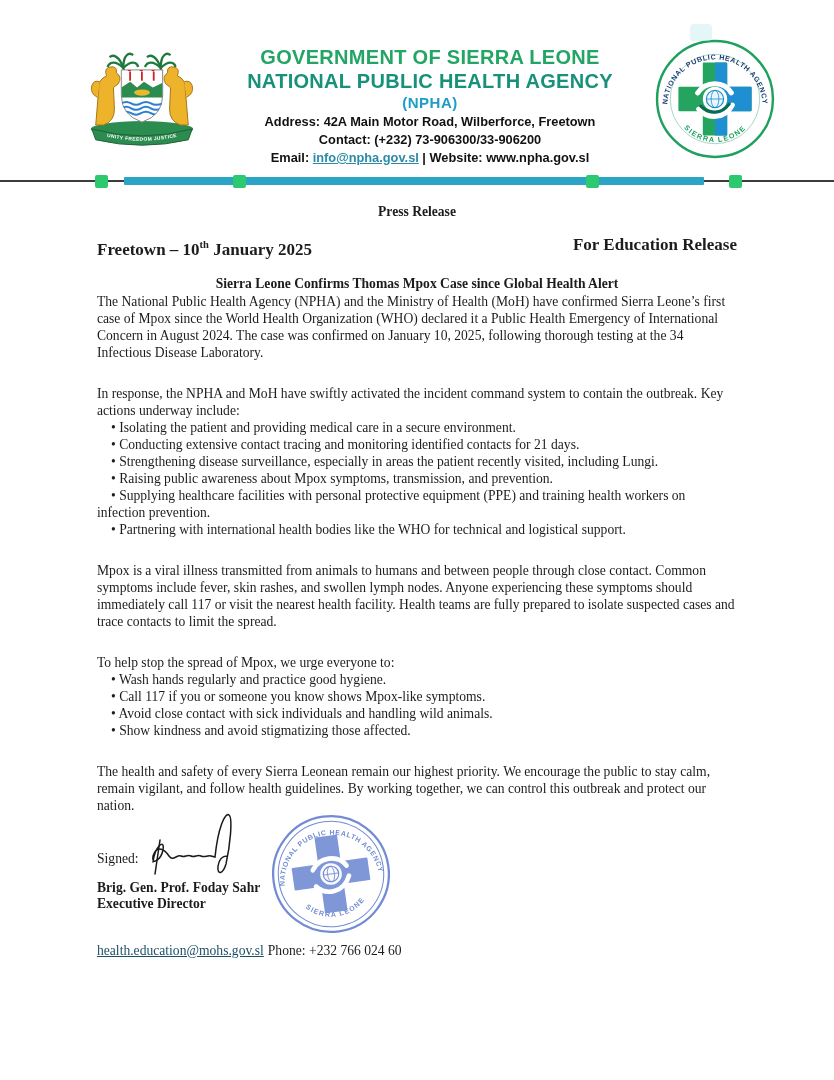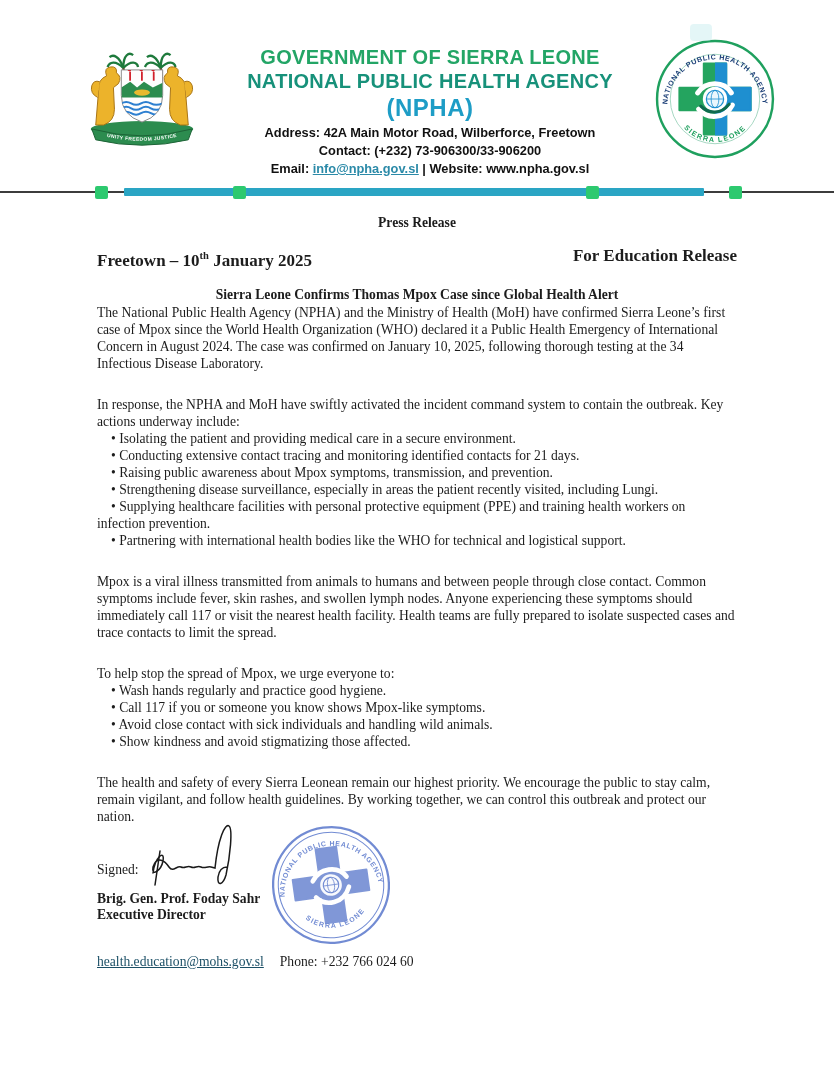--- a/index.html
+++ b/index.html
@@ -21,21 +21,21 @@
   }
   .coat { flex: 0 0 auto; }
   .org-block {
     flex: 1 1 auto;
     text-align: center;
     font-family: "Liberation Sans", sans-serif;
     padding-top: 8px;
   }
   .org-line1 { font-size: 20px; font-weight: 800; letter-spacing: .3px; color: #23a566; }
   .org-line2 { font-size: 20px; font-weight: 800; letter-spacing: .3px; color: #17917a; margin-top: 1px; }
-  .org-line3 { font-size: 24px; font-weight: 800; letter-spacing: .5px; color: #1e9dc6; margin-top: 1px; }
+  .org-line3 { font-size: 15px; font-weight: 800; letter-spacing: .5px; color: #1e9dc6; margin-top: 1px; }
   .addr-line { font-size: 12.8px; font-weight: 700; color: #111; margin-top: 3px; }
   .addr-line a { color: #2b8aa8; text-decoration: underline; font-weight: 700; }
   .right-logo { flex: 0 0 auto; position: relative; }
   .ghost-square {
     position: absolute; left: 690px; top: 24px;
     width: 22px; height: 17px; background: #cdeef0;
     border-radius: 4px; opacity: .55;
   }
 
   
@@ -70,21 +70,21 @@
   .sig-svg { position: absolute; left: 42px; top: -14px; }
   .stamp-svg { position: absolute; left: 172px; top: -12px; opacity: .86; transform: rotate(-8deg); }
   .sig-name { position: absolute; left: 0; top: 56px; font-weight: 700; line-height: 16.5px; }
 
   
   .media { margin-top: 14px; }
   .media-line1 { text-align: justify; text-align-last: justify; }
   .media-line2 { margin-top: 1px; }
   .media-label { font-weight: 700; }
   .media a { color: #1b4f66; text-decoration: underline; }
-  .phone { margin-left: 16px; text-align: right; }
+  .phone { margin-left: 4px; text-align: right; }
 </style>
 </head>
 <body>
 
 <div class="page">
 
   <header class="letterhead">
 
     <svg class="coat" width="128" height="114" viewBox="0 0 130 115">
       <defs>
@@ -209,22 +209,22 @@
     </div>
 
     <p class="center bold headline">Sierra Leone Confirms Thomas Mpox Case since Global Health Alert</p>
 
     <p class="tight">The National Public Health Agency (NPHA) and the Ministry of Health (MoH) have confirmed Sierra Leone’s first case of Mpox since the World Health Organization (WHO) declared it a Public Health Emergency of International Concern in August 2024. The case was confirmed on January 10, 2025, following thorough testing at the 34 Infectious Disease Laboratory.</p>
 
 
     <p>In response, the NPHA and MoH have swiftly activated the incident command system to contain the outbreak. Key actions underway include:</p>
     <div class="bullet">• Isolating the patient and providing medical care in a secure environment.</div>
     <div class="bullet">• Conducting extensive contact tracing and monitoring identified contacts for 21 days.</div>
+    <div class="bullet">• Strengthening disease surveillance, especially in areas the patient recently visited, including Lungi.</div>
     <div class="bullet">• Raising public awareness about Mpox symptoms, transmission, and prevention.</div>
-    <div class="bullet">• Strengthening disease surveillance, especially in areas the patient recently visited, including Lungi.</div>
     <div class="bullet">• Supplying healthcare facilities with personal protective equipment (PPE) and training health workers on infection prevention.</div>
     <div class="bullet">• Partnering with international health bodies like the WHO for technical and logistical support.</div>
 
     <p>Mpox is a viral illness transmitted from animals to humans and between people through close contact. Common symptoms include fever, skin rashes, and swollen lymph nodes. Anyone experiencing these symptoms should immediately call 117 or visit the nearest health facility. Health teams are fully prepared to isolate suspected cases and trace contacts to limit the spread.</p>
 
     <p>To help stop the spread of Mpox, we urge everyone to:</p>
     <div class="bullet">• Wash hands regularly and practice good hygiene.</div>
     <div class="bullet">• Call 117 if you or someone you know shows Mpox-like symptoms.</div>
     <div class="bullet">• Avoid close contact with sick individuals and handling wild animals.</div>
     <div class="bullet">• Show kindness and avoid stigmatizing those affected.</div>

